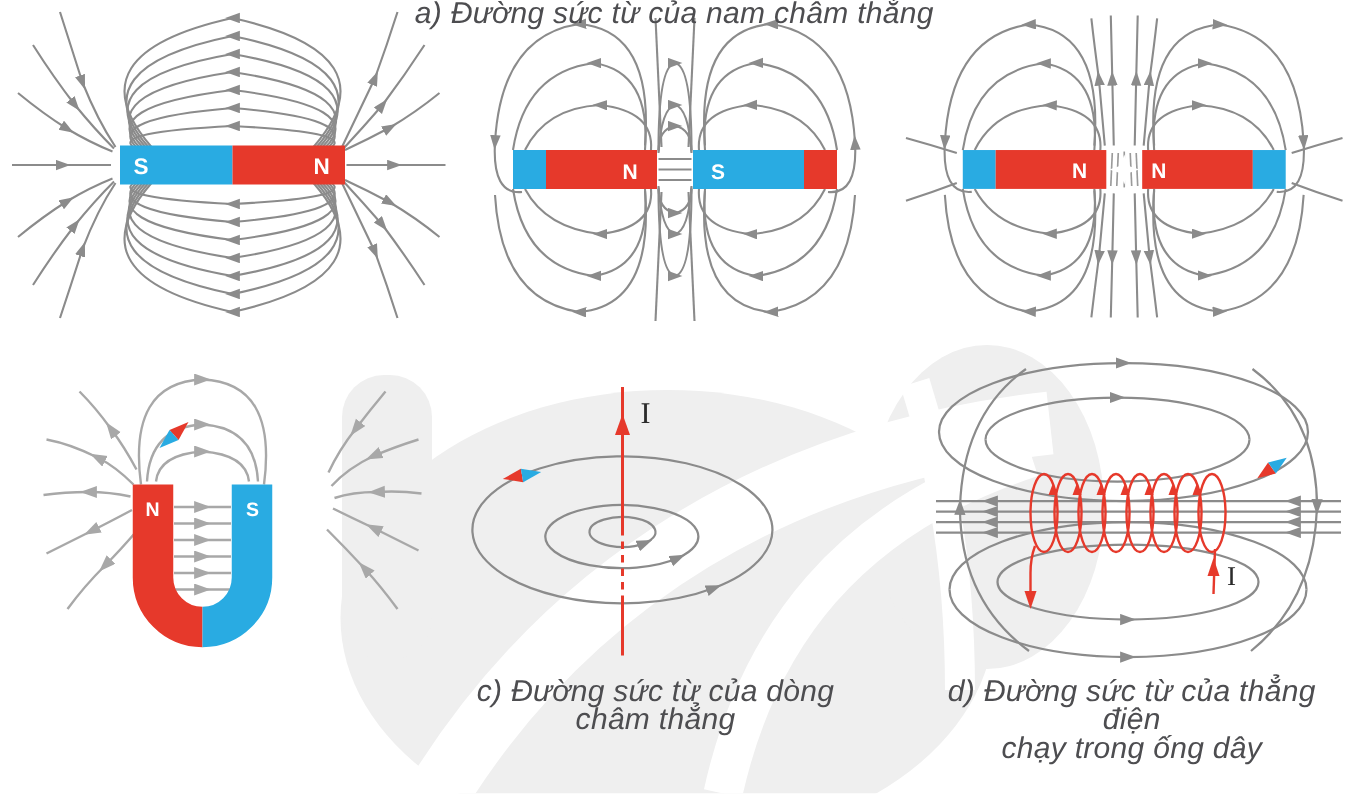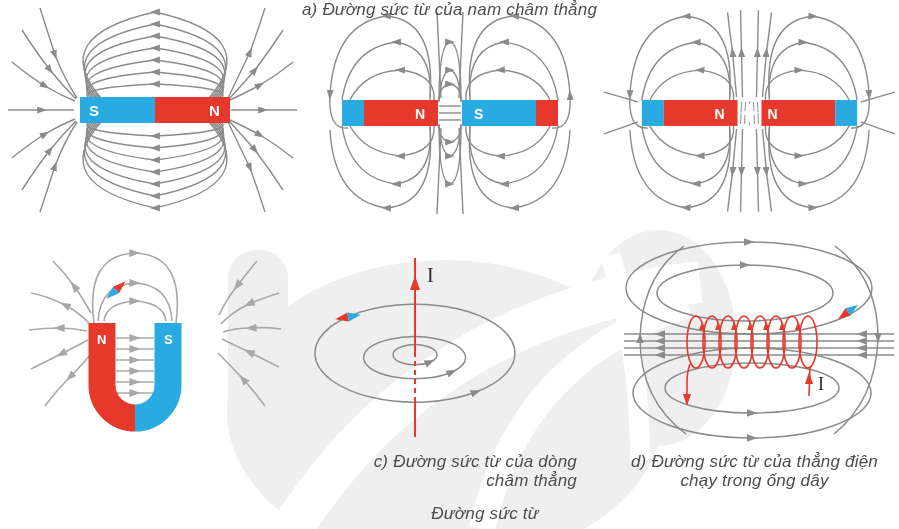--- a/index.html
+++ b/index.html
@@ -1,19 +1,19 @@
 <!DOCTYPE html>
 <html><head>
 <meta charset="utf-8">
 <style>
   html,body{margin:0;padding:0;background:#fff;}
   #stage{position:relative;width:899px;height:529px;background:#ffffff;overflow:hidden;
          font-family:"Liberation Sans",sans-serif;}
   .panel{position:absolute;}
-  .cap{position:absolute;color:#4d4d50;font-style:italic;font-size:17px;line-height:19px;
+  .cap{position:absolute;color:#4d4d50;font-style:italic;font-size:20px;line-height:19px;
        text-align:center;letter-spacing:.2px;}
   svg{display:block;}
   svg text.pole{font-family:"Liberation Sans",sans-serif;font-weight:bold;fill:#ffffff;}
   svg text.cur{font-family:"Liberation Serif",serif;fill:#2b2b2b;}
 </style>
 </head>
 <body>
 
 <div id="stage">
 
@@ -224,21 +224,21 @@
       <path d="M125,160 L125,197"></path>
     </g>
     <polygon fill="#e6392b" points="120,50 125,36 130,50"></polygon>
     <text class="cur" x="137" y="42" font-size="20">I</text>
     <g transform="translate(58,77) rotate(-10)">
       <polygon points="-13,0 0,-4.5 0,4.5" fill="#e6392b"></polygon>
       <polygon points="13,0 0,-4.5 0,4.5" fill="#29abe2"></polygon>
     </g>
   </svg>
 
-  <div class="cap" style="left:297px;top:452px;width:280px;text-align:right;">
+  <div class="cap" style="left:297px;top:452px;width:280px;">
     <div>c) Đường sức từ của dòng</div>
     <div>châm thẳng</div>
   </div>
 
   <svg class="panel" style="left:620px;top:238px" width="279" height="212" viewBox="0 0 279 212">
     <defs>
       <marker id="ard" markerWidth="8" markerHeight="6" refX="3.5" refY="2.5" orient="auto">
         <path d="M0,0 L7,2.5 L0,5 Z" fill="#8b8b8b"></path>
       </marker>
     </defs>
@@ -288,17 +288,14 @@
       <polygon points="-12,0 0,-4.5 0,4.5" fill="#e6392b"></polygon>
       <polygon points="12,0 0,-4.5 0,4.5" fill="#29abe2"></polygon>
     </g>
   </svg>
 
   <div class="cap" style="left:610px;top:452px;width:289px;">
     <div>d) Đường sức từ của thẳng điện</div>
     <div>chạy trong ống dây</div>
   </div>
 
-  <div class="cap" style="left:320px;top:504px;width:330px;">
-    <span>Đường sức từ</span>
-  </div>
 
 </div>
 
 </body></html>

